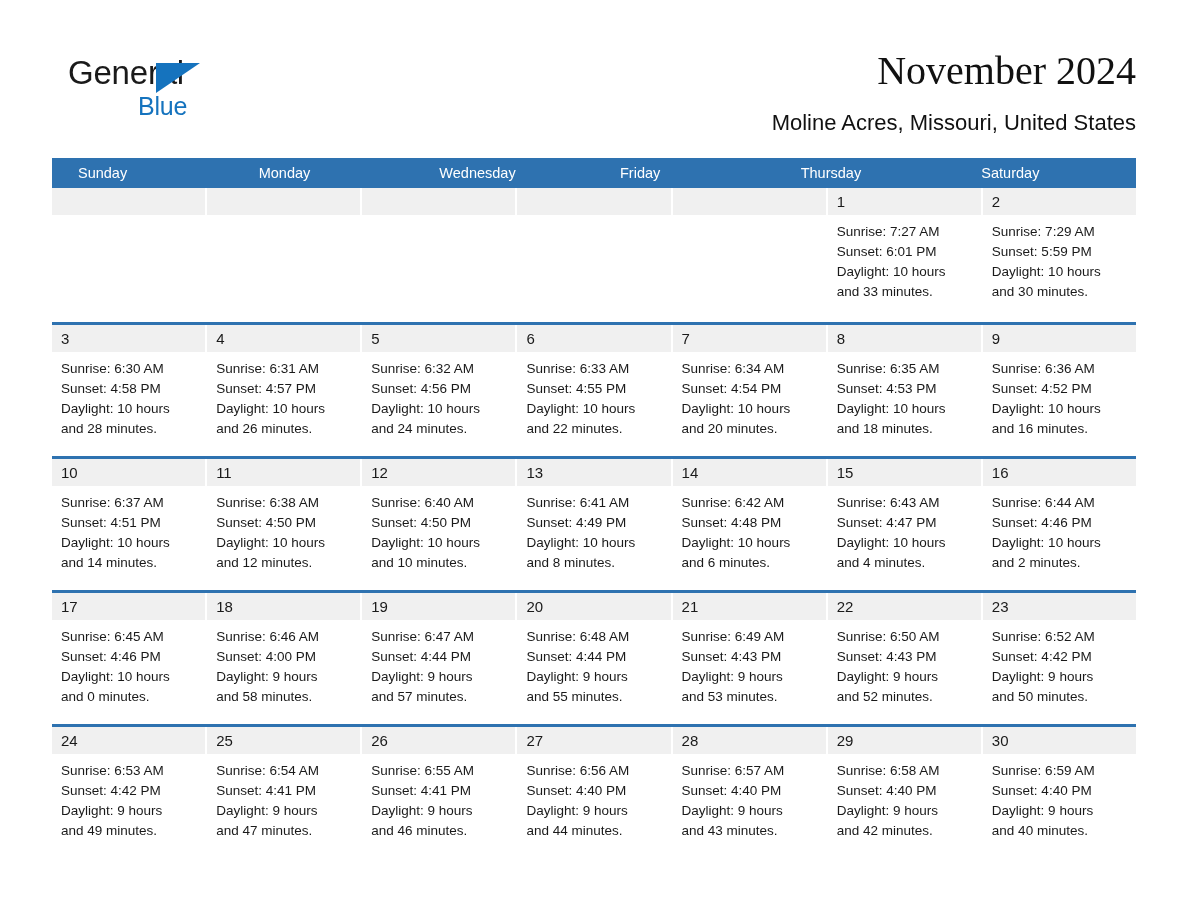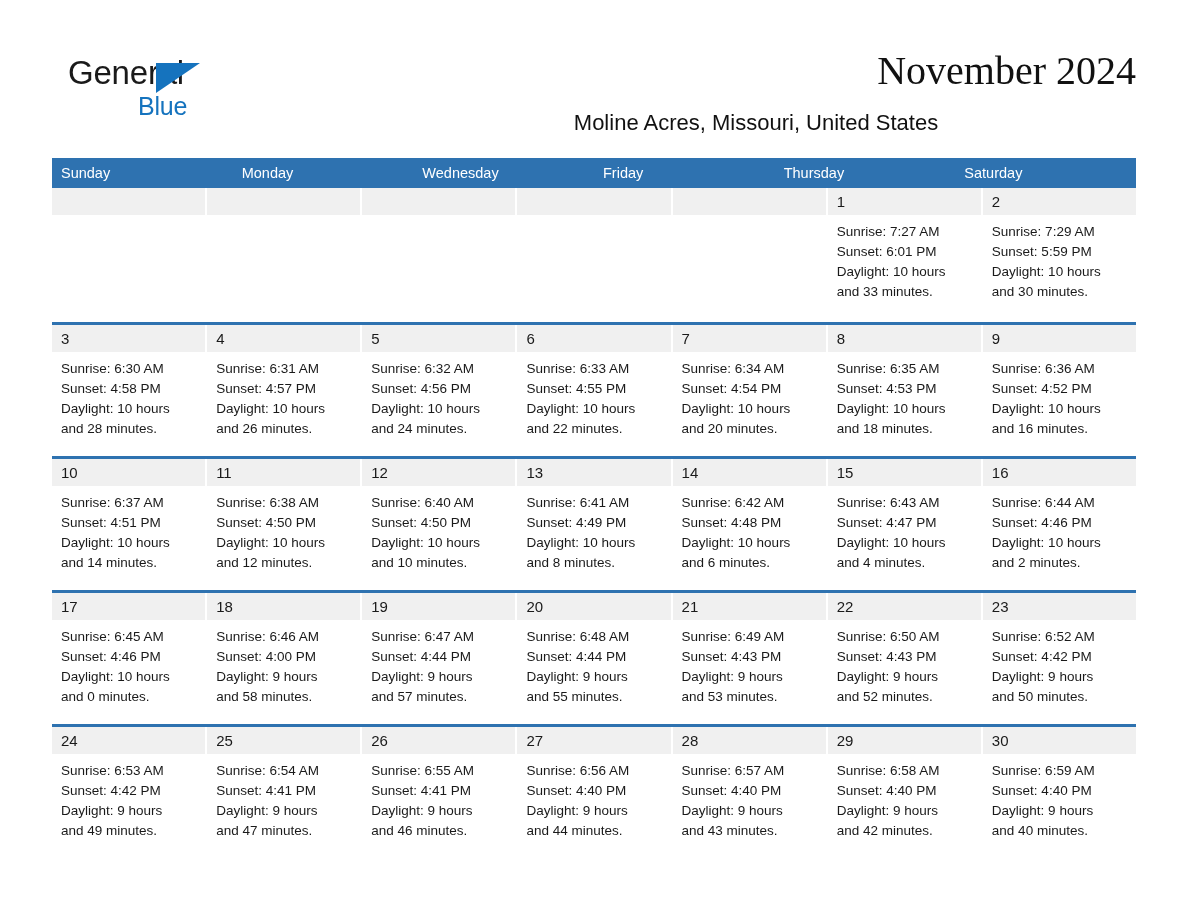--- a/index.html
+++ b/index.html
@@ -82,21 +82,20 @@
     margin: 0;
     letter-spacing: 0px;
     font-family: Liberation Serif, serif;
   }
   .cal-subtitle {
     font-size: 22px;
     line-height: 30px;
     font-weight: 400;
     color: #111111;
     margin: 12px 0 0 0;
-    text-align: center;
   }
 
   
   .calendar {
     position: absolute;
     left: 52px;
     top: 158px;
     width: 1084px;
   }
   .weekday-row {
@@ -105,20 +104,21 @@
     height: 30px;
   }
   .weekday {
     flex: 1 1 0;
     color: #ffffff;
     font-size: 14.5px;
     line-height: 30px;
     padding-left: 9px;
     box-sizing: border-box;
     white-space: nowrap;
+    margin-left: 17px;
   }
 
   .week-row {
     display: flex;
     border-top: 3px solid #2E72B0;
     height: 134px;
     box-sizing: border-box;
   }
   .week-row.first {
     border-top: none;

